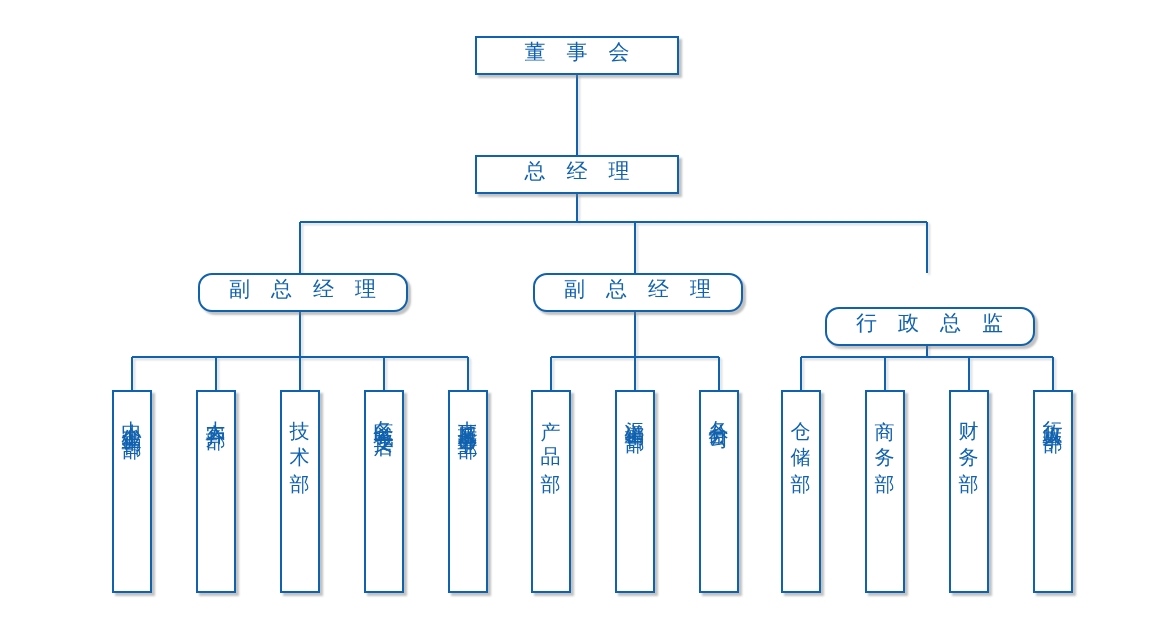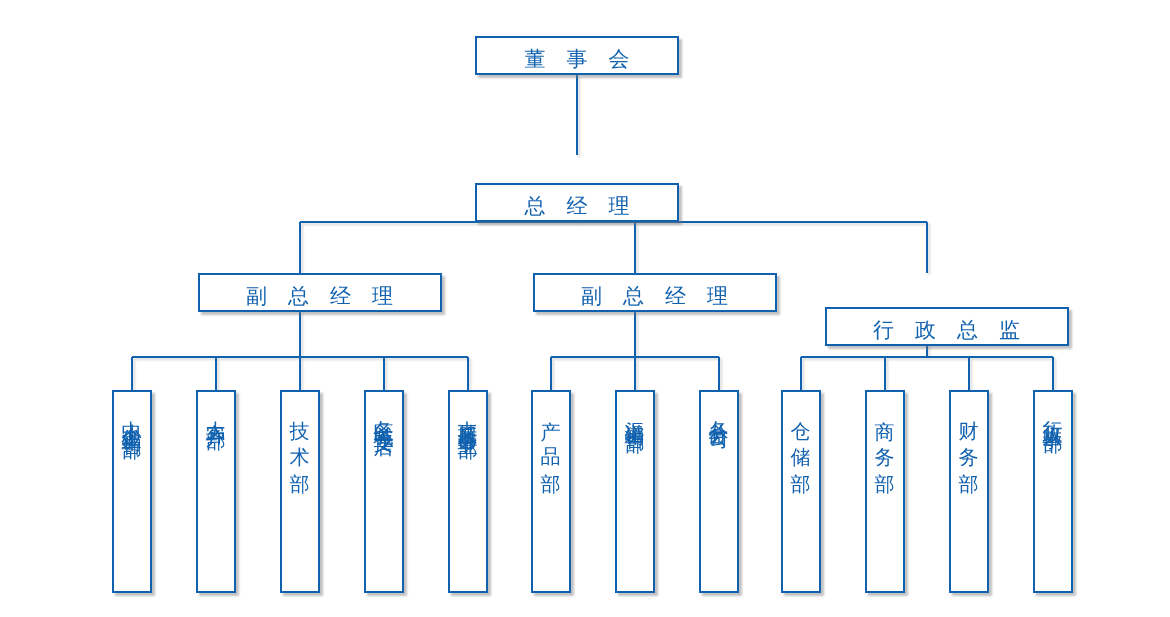--- a/index.html
+++ b/index.html
@@ -26,25 +26,25 @@
     position: absolute;
     box-sizing: border-box;
     width: 204px;
     height: 39px;
     background: #ffffff;
     border: 2px solid #1061ae;
     box-shadow: 3px 3px 2px rgba(120,120,120,0.45);
     color: #1061ae;
     font-size: 21px;
     display: flex;
-    align-items: flex-end;
+    align-items: flex-start;
     justify-content: center;
     white-space: nowrap;
   }
-  .hbox.l3 { width: 244px; }
+  .hbox.l3 { width: 210px; border-radius: 14px; }
   .vbox {
     position: absolute;
     box-sizing: border-box;
     width: 40px;
     height: 203px;
     background: #ffffff;
     border: 2px solid #1061ae;
     box-shadow: 3px 3px 2px rgba(120,120,120,0.45);
     color: #1061ae;
     display: flex;
@@ -87,21 +87,21 @@
       <line x1="801" y1="357" x2="1053" y2="357" stroke="#1061ae" stroke-width="2" shape-rendering="crispEdges"></line>
       <line x1="801" y1="357" x2="801" y2="390" stroke="#1061ae" stroke-width="2" shape-rendering="crispEdges"></line>
       <line x1="885" y1="357" x2="885" y2="390" stroke="#1061ae" stroke-width="2" shape-rendering="crispEdges"></line>
       <line x1="969" y1="357" x2="969" y2="390" stroke="#1061ae" stroke-width="2" shape-rendering="crispEdges"></line>
       <line x1="1053" y1="357" x2="1053" y2="390" stroke="#1061ae" stroke-width="2" shape-rendering="crispEdges"></line>
     </svg>
   <div id="nodes">
       <div class="hbox" style="left: 475px; top: 36px;">
         <span>董　事　会</span>
       </div>
-      <div class="hbox" style="left: 475px; top: 155px; margin-top: 28px;">
+      <div class="hbox" style="left: 475px; top: 155px;">
         <span>总　经　理</span>
       </div>
       <div class="hbox l3" style="left: 197.5px; top: 273px;">
         <span>副　总　经　理</span>
       </div>
       <div class="vbox" style="left: 112px; top: 390px;">
         <span>中小企业销售部</span>
       </div>
       <div class="vbox" style="left: 196px; top: 390px;">
         <span>大客户部</span>

